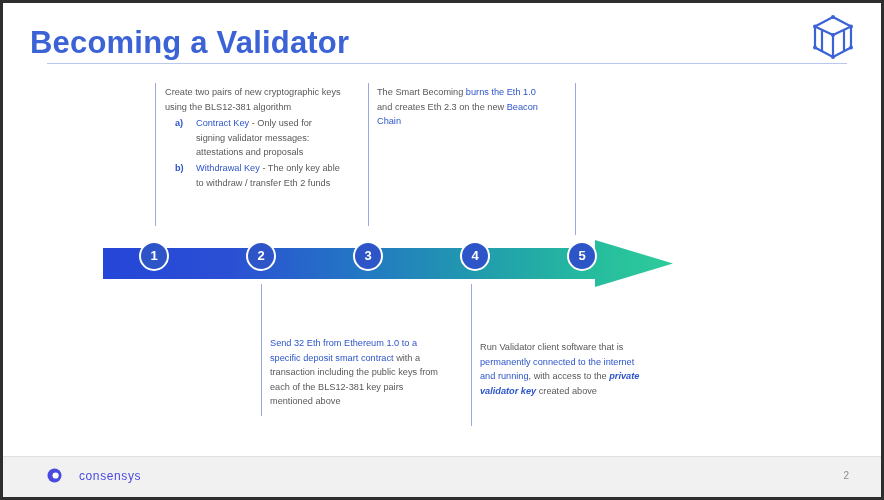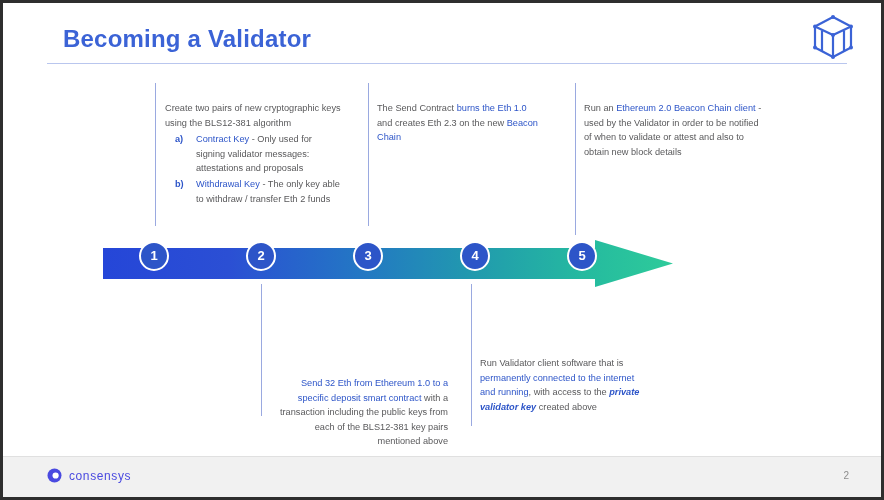--- a/index.html
+++ b/index.html
@@ -16,23 +16,23 @@
     height: 500px;
     background: #ffffff;
     overflow: hidden;
     box-sizing: border-box;
     border: 3px solid #2e2e2e;
   }
 
   
   .title {
     position: absolute;
-    left: 60px;
+    left: 27px;
     top: 22px;
-    font-size: 24px;
+    font-size: 31px;
     font-weight: bold;
     color: #3b63d6;
     letter-spacing: 0.2px;
     white-space: nowrap;
   }
   .title-rule {
     position: absolute;
     left: 44px;
     top: 60px;
     width: 800px;
@@ -80,21 +80,20 @@
     width: 1px;
     background: #9aa9e0;
   }
 
   
   .tblock {
     position: absolute;
     font-size: 9.2px;
     line-height: 14.6px;
     color: #59595b;
-    margin-top: 16px;
   }
   .tblock b {
     color: #2d55c8;
     font-weight: normal;
   }
   .tblock .bi {
     color: #2d55c8;
     font-weight: bold;
     font-style: italic;
   }
@@ -126,21 +125,21 @@
     height: 40px;
     background: #f1f1f1;
     border-top: 1px solid #e0e0e0;
   }
   .footer-logo {
     position: absolute;
     left: 44px;
     top: 11px;
     display: flex;
     align-items: flex-end;
-    gap: 7px;
+    gap: 17px;
   }
   .footer-brand {
     font-size: 12px;
     color: #4a4ae0;
     letter-spacing: 0.6px;
     font-weight: normal;
   }
   .page-num {
     position: absolute;
     right: 32px;
@@ -213,28 +212,25 @@
       <li>
         <span class="mark">a)</span><b>Contract Key</b><span> - Only used for signing validator messages: attestations and proposals</span>
       </li>
       <li>
         <span class="mark">b)</span><b>Withdrawal Key</b><span> - The only key able to withdraw / transfer Eth 2 funds</span>
       </li>
     </ul>
   </div>
 
   <div class="tblock" style="left:374px; top:82px; width:162px;">
-    <span>The Send Contract </span><b>burns the Eth 1.0</b><span> and creates Eth 2.3 on the new </span><b>Beacon Chain</b>
-  </div>
-
-  <div class="tblock" style="left:581px; top:82px; width:178px;">
-    <span>Run an </span><b>Ethereum 2.0 Beacon Chain client</b><span> - used by the Validator in order to be notified of when to validate or attest and also to obtain new block details</span>
-  </div>
-
-  <div class="tblock" style="left:267px; top:357px; width:178px;text-align:right;">
+    <span>The Smart Becoming </span><b>burns the Eth 1.0</b><span> and creates Eth 2.3 on the new </span><b>Beacon Chain</b>
+  </div>
+
+
+  <div class="tblock" style="left:267px; top:333px; width:178px;">
     <b>Send 32 Eth from Ethereum 1.0 to a specific deposit smart contract</b><span> with a transaction including the public keys from each of the BLS12-381 key pairs mentioned above</span>
   </div>
 
   <div class="tblock" style="left:477px; top:337px; width:168px;">
     <span>Run Validator client software that is </span><b>permanently connected to the internet and running</b><span>, with access to the </span><span class="bi">private validator key</span><span> created above</span>
   </div>
 
   <div class="footer">
     <div class="footer-logo">
       <svg width="15" height="15" viewBox="0 0 15 15">

